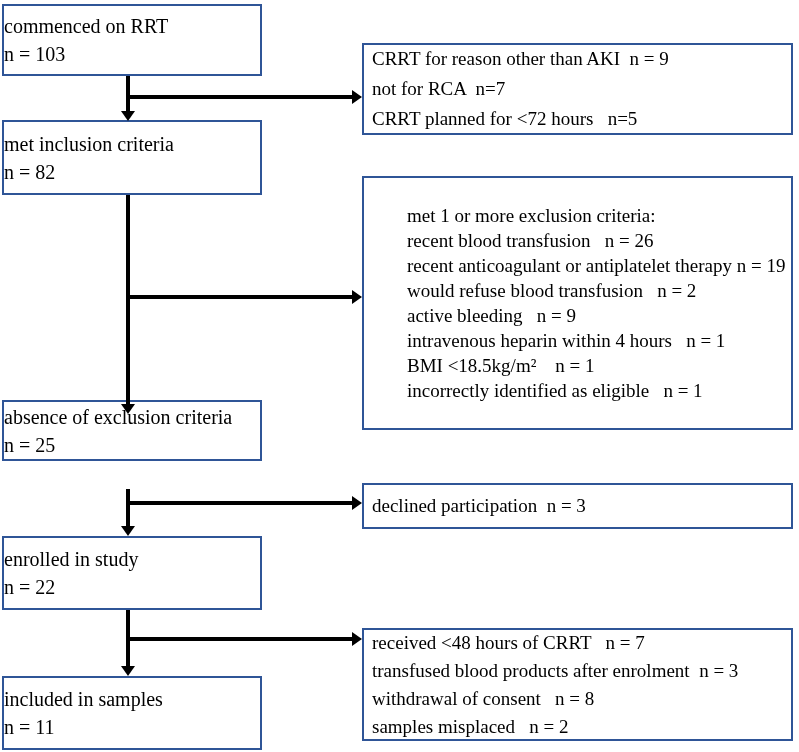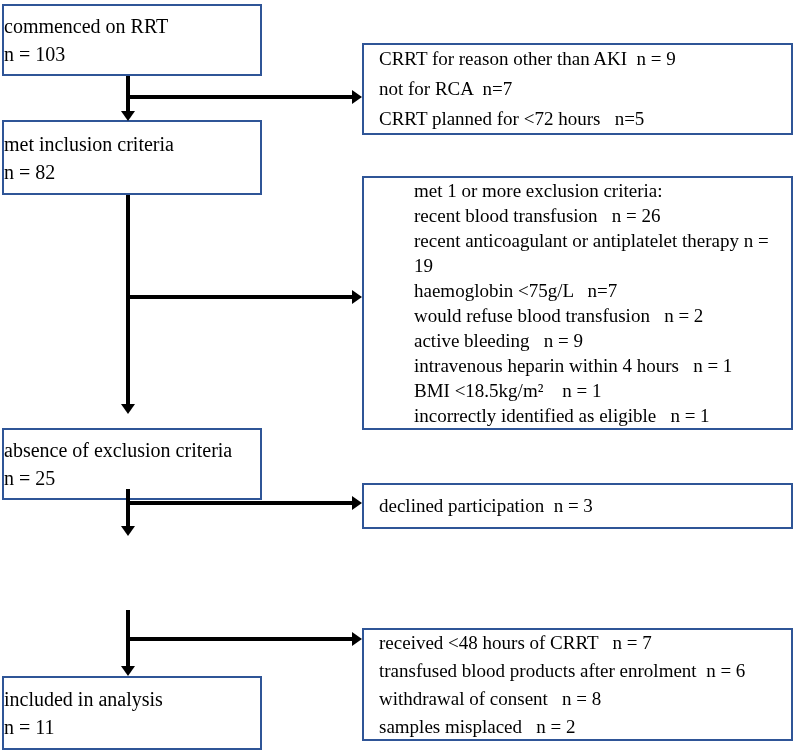--- a/index.html
+++ b/index.html
@@ -31,21 +31,21 @@
   }
   
   .sbox{
     position:absolute;
     left:362px;width:431px;
     box-sizing:border-box;
     border:2px solid var(--box-border);
     background:var(--bg);
     display:flex;flex-direction:column;
     justify-content:center;
-    padding-left:15px;padding-right:4px;
+    padding-left:8px;padding-right:4px;
     font-size:19px;
     white-space:pre-wrap;
   }
   .s1 .sline{line-height:30px;}
   .s2 .sline{line-height:25px;margin-left:35px;}
   .s3 .sline{line-height:40px;}
   .s4 .sline{line-height:28px;}
   
   .vline{position:absolute;left:126px;width:4px;background:var(--arrow);}
   .hline{position:absolute;left:126px;width:228px;height:4px;background:var(--arrow);}
@@ -70,56 +70,59 @@
   <div class="mbox" style="top:4px;height:72px">
     <div>commenced on RRT</div>
     <div>n = 103</div>
   </div>
 
   <div class="mbox" style="top:120px;height:75px">
     <div>met inclusion criteria</div>
     <div>n = 82</div>
   </div>
 
-  <div class="mbox" style="top:428px;height:72px">
+  <div class="mbox" style="top:400px;height:61px">
     <div>absence of exclusion criteria</div>
     <div>n = 25</div>
   </div>
 
+  <div class="mbox" style="top:536px;height:74px">
+    <div>enrolled in study</div>
+    <div>n = 22</div>
+  </div>
 
   <div class="mbox" style="top:676px;height:74px">
-    <div>included in analysis</div>
+    <div>included in samples</div>
     <div>n = 11</div>
   </div>
 
   <div class="sbox s1" style="top:43px;height:92px">
     <div class="sline">CRRT for reason other than AKI  n = 9</div>
     <div class="sline">not for RCA  n=7</div>
     <div class="sline">CRRT planned for &lt;72 hours   n=5</div>
   </div>
 
   <div class="sbox s2" style="top:176px;height:254px">
     <div class="sline">met 1 or more exclusion criteria:</div>
     <div class="sline">recent blood transfusion   n = 26</div>
     <div class="sline">recent anticoagulant or antiplatelet therapy n = 19</div>
-    <div class="sline">haemoglobin &lt;75g/L   n=7</div>
     <div class="sline">would refuse blood transfusion   n = 2</div>
     <div class="sline">active bleeding   n = 9</div>
     <div class="sline">intravenous heparin within 4 hours   n = 1</div>
     <div class="sline">BMI &lt;18.5kg/m²    n = 1</div>
     <div class="sline">incorrectly identified as eligible   n = 1</div>
   </div>
 
   <div class="sbox s3" style="top:483px;height:46px">
     <div class="sline">declined participation  n = 3</div>
   </div>
 
   <div class="sbox s4" style="top:628px;height:113px">
     <div class="sline">received &lt;48 hours of CRRT   n = 7</div>
-    <div class="sline">transfused blood products after enrolment  n = 6</div>
+    <div class="sline">transfused blood products after enrolment  n = 3</div>
     <div class="sline">withdrawal of consent   n = 8</div>
     <div class="sline">samples misplaced   n = 2</div>
   </div>
 
   <div class="vline" style="top:76px;height:35px"></div>
   <div class="head-down" style="top:111px"></div>
   <div class="hline" style="top:95px"></div>
   <div class="head-right" style="top:90px"></div>
 
   <div class="vline" style="top:195px;height:209px"></div>

